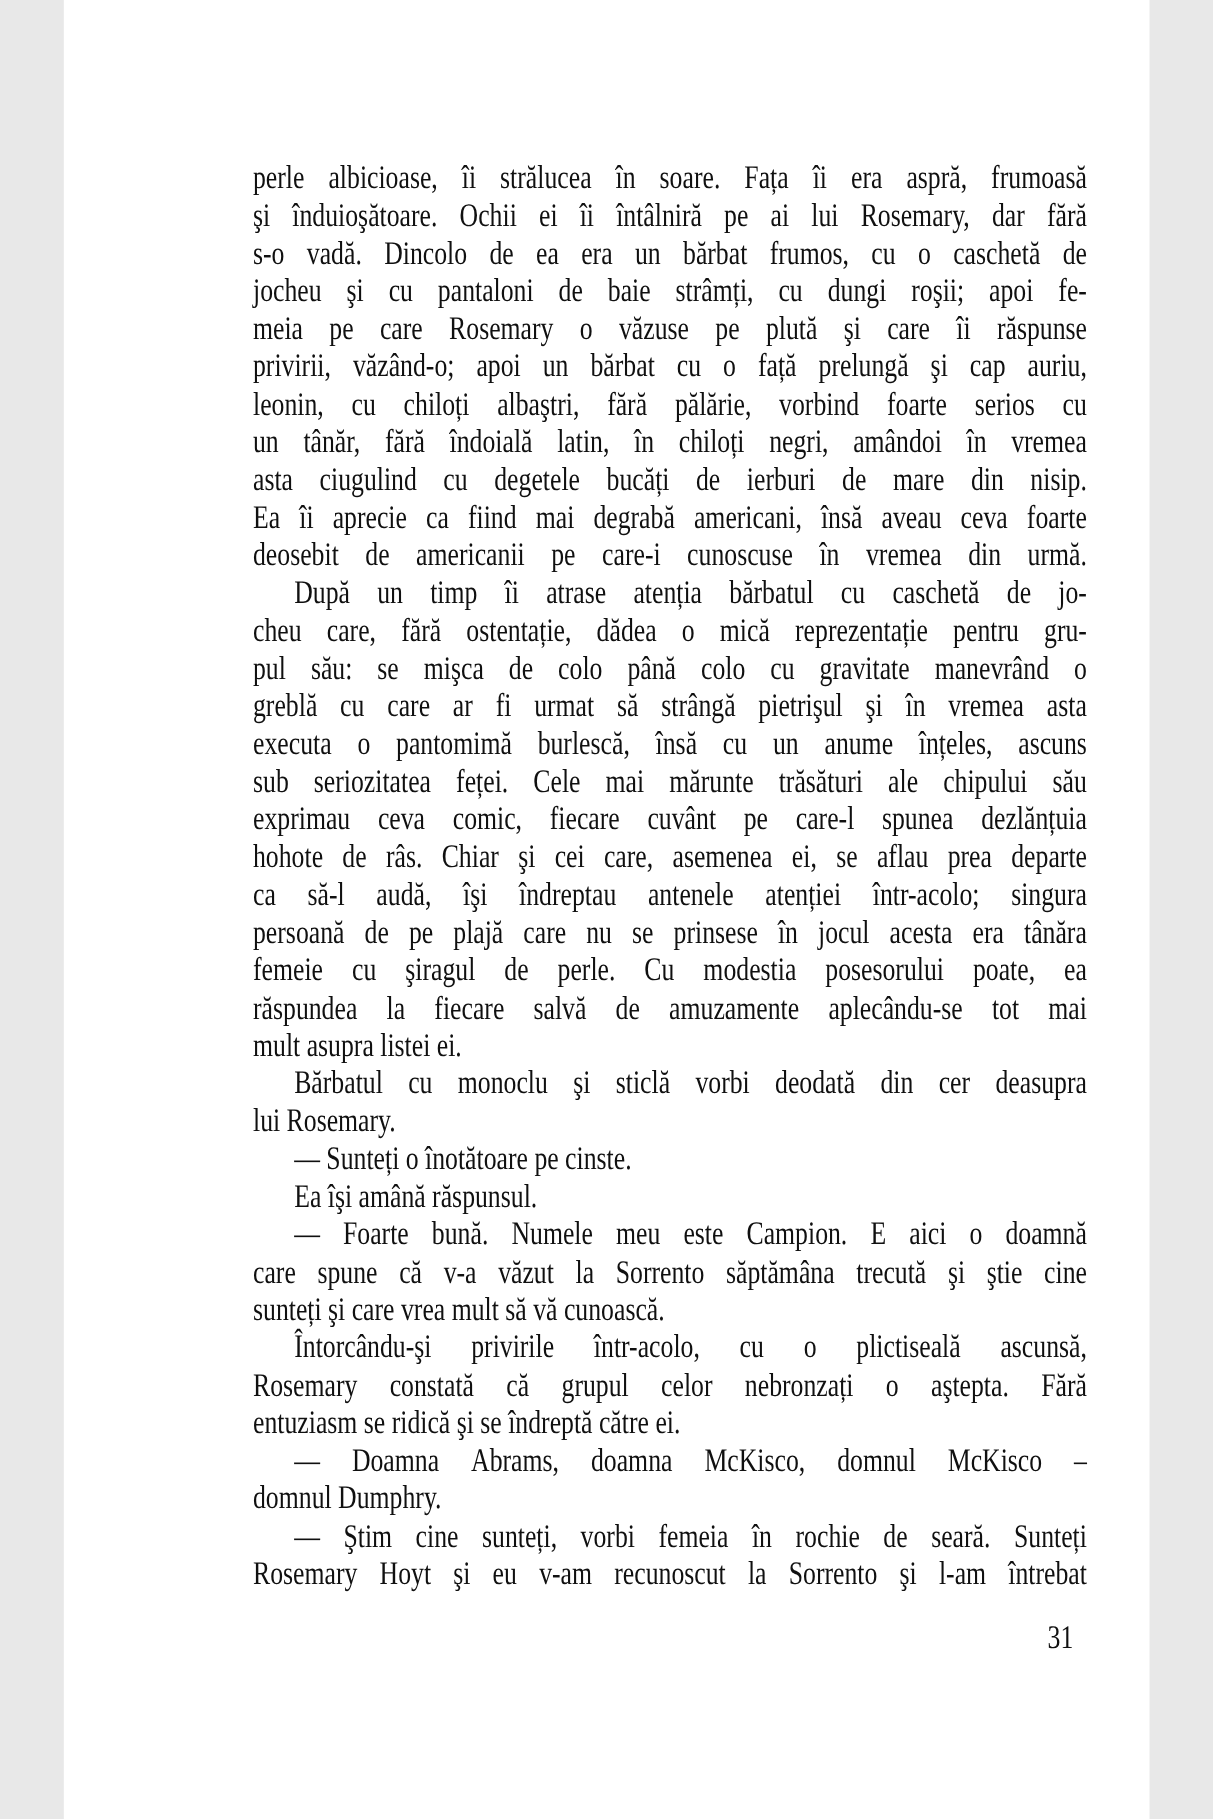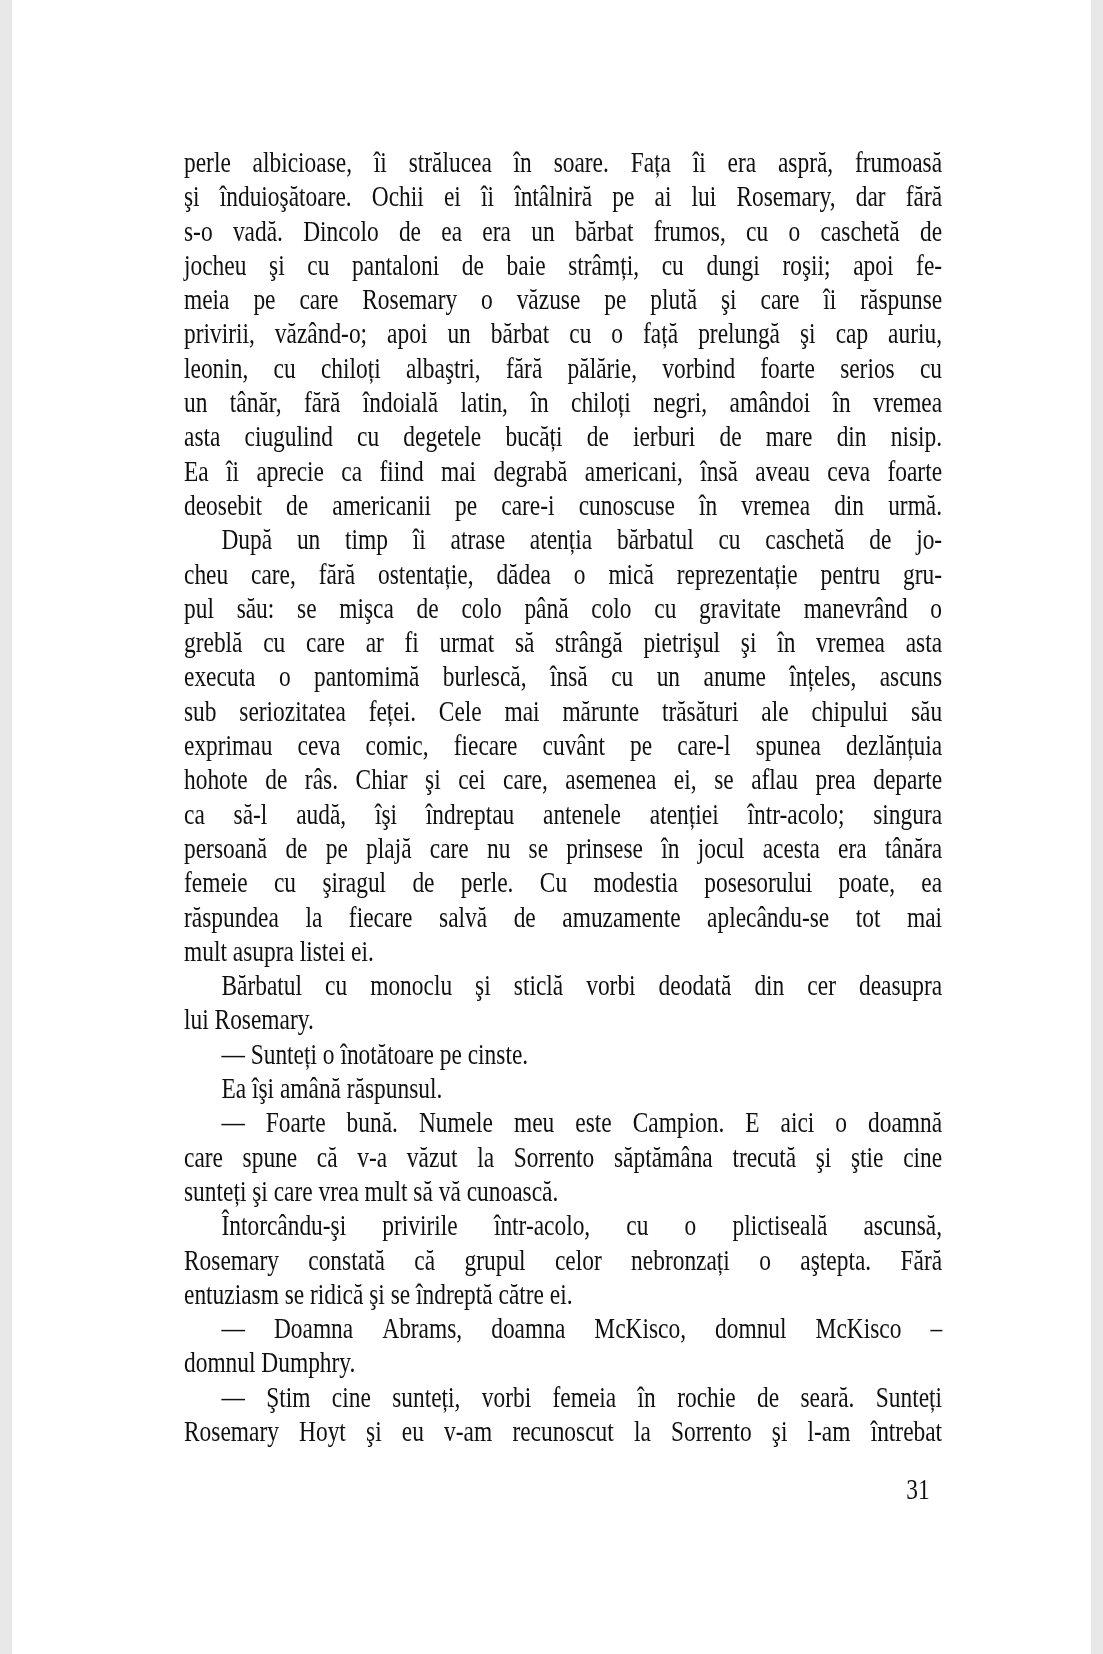--- a/index.html
+++ b/index.html
@@ -2,26 +2,27 @@
 <html><head>
 <meta charset="utf-8">
 <style>
   html, body {
     margin: 0;
     padding: 0;
     background: #e8e8e8;
   }
   .page {
     position: relative;
-    width: 1079px;
+    width: 960px;
     height: 1654px;
     margin: 0 auto;
     background: #ffffff;
     overflow: hidden;
     font-family: "Liberation Serif", "DejaVu Serif", serif;
+    padding-left: 27px;
   }
   .text-block {
     position: absolute;
     left: 172px;
     top: 145px;
     width: 972px;            
     transform: scaleX(0.78); 
     transform-origin: 0 0;
     color: #101010;
     font-size: 30px;

